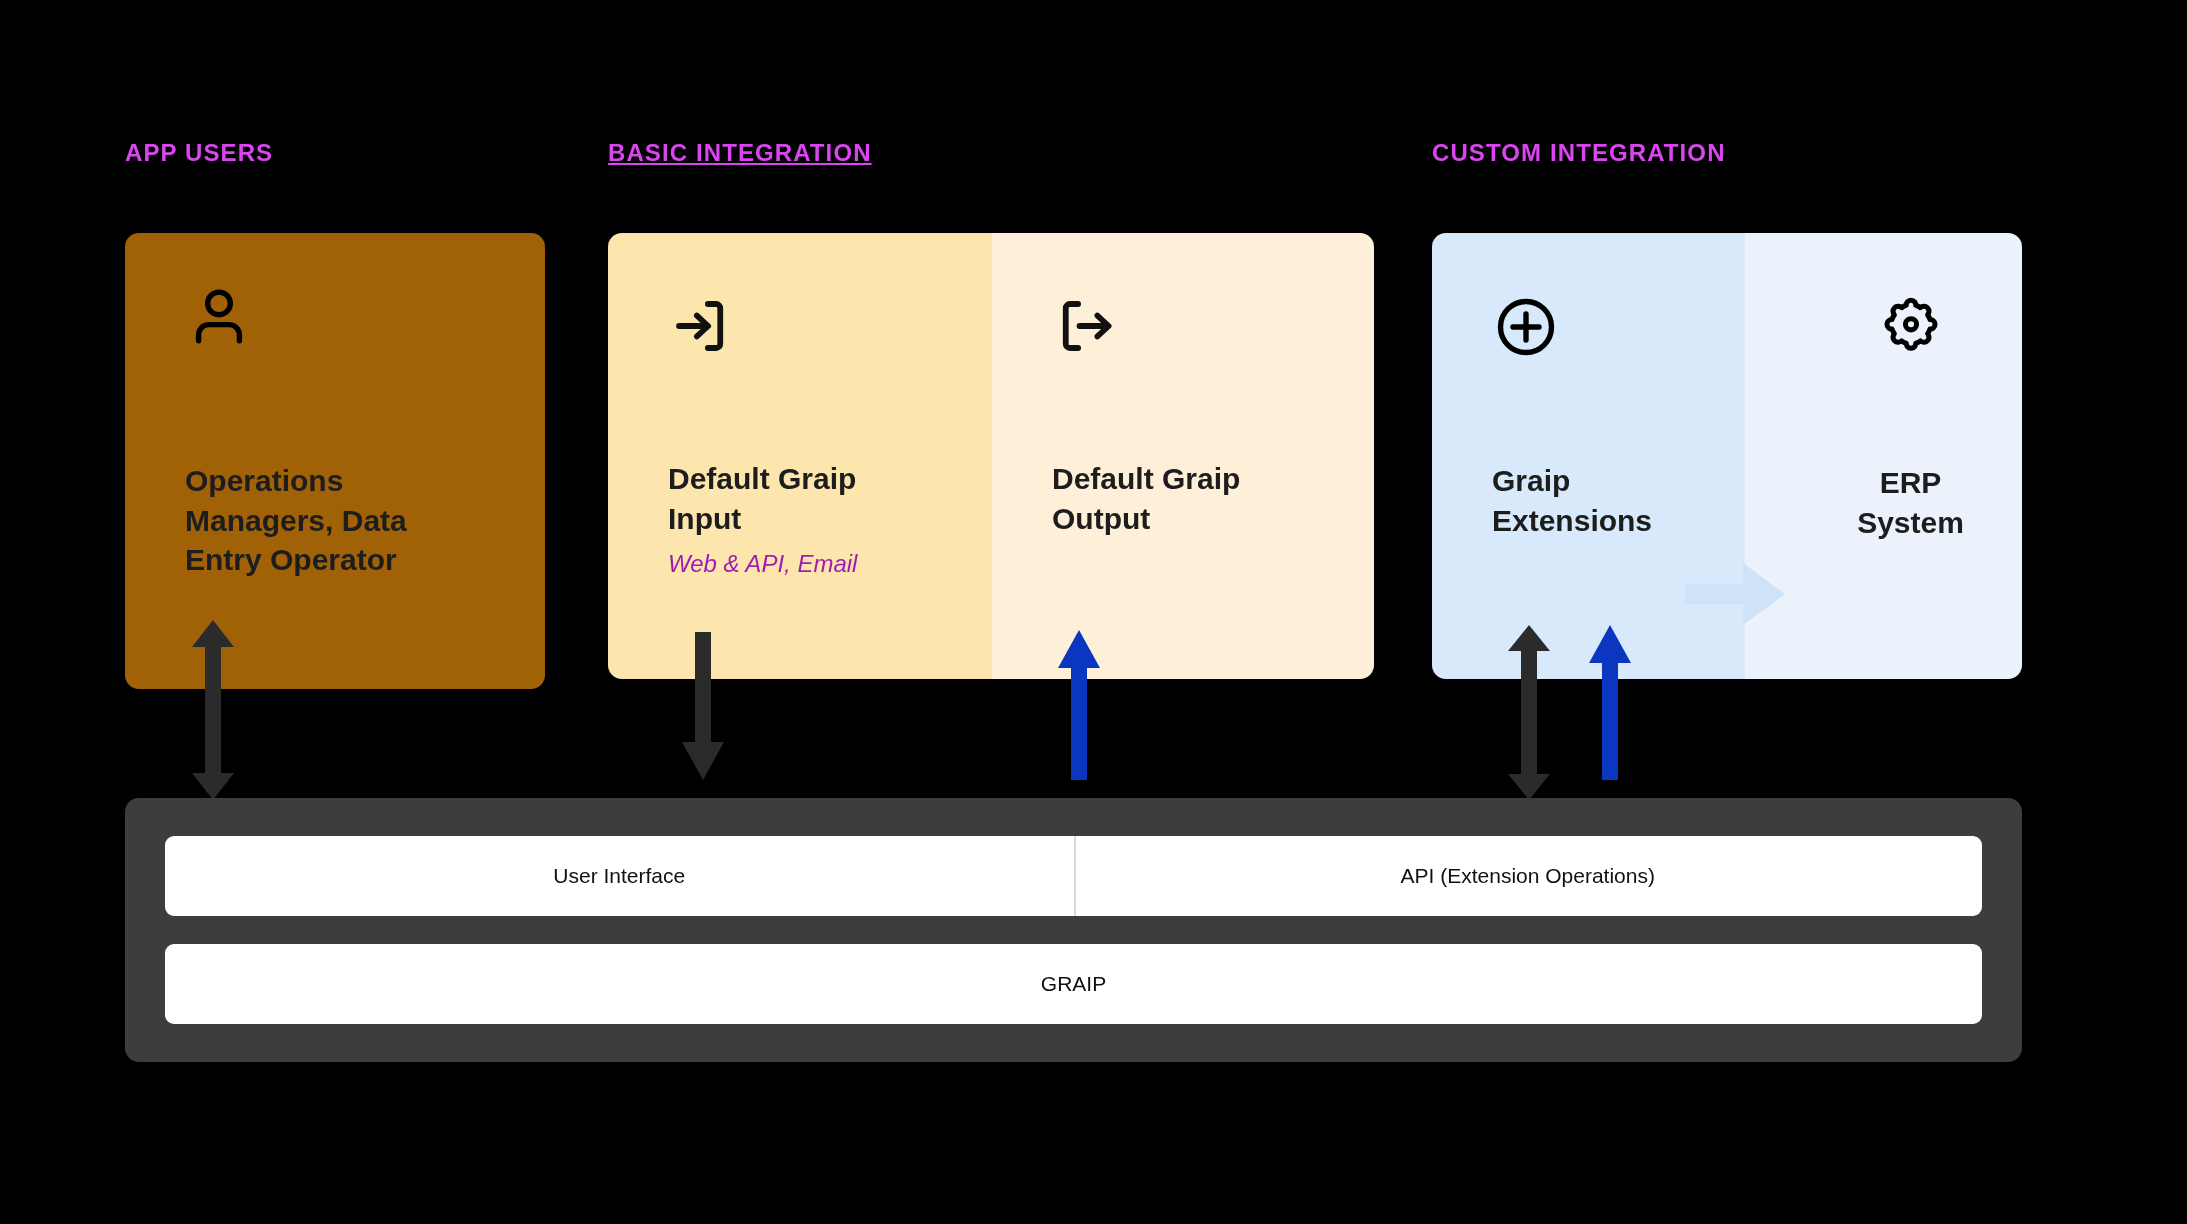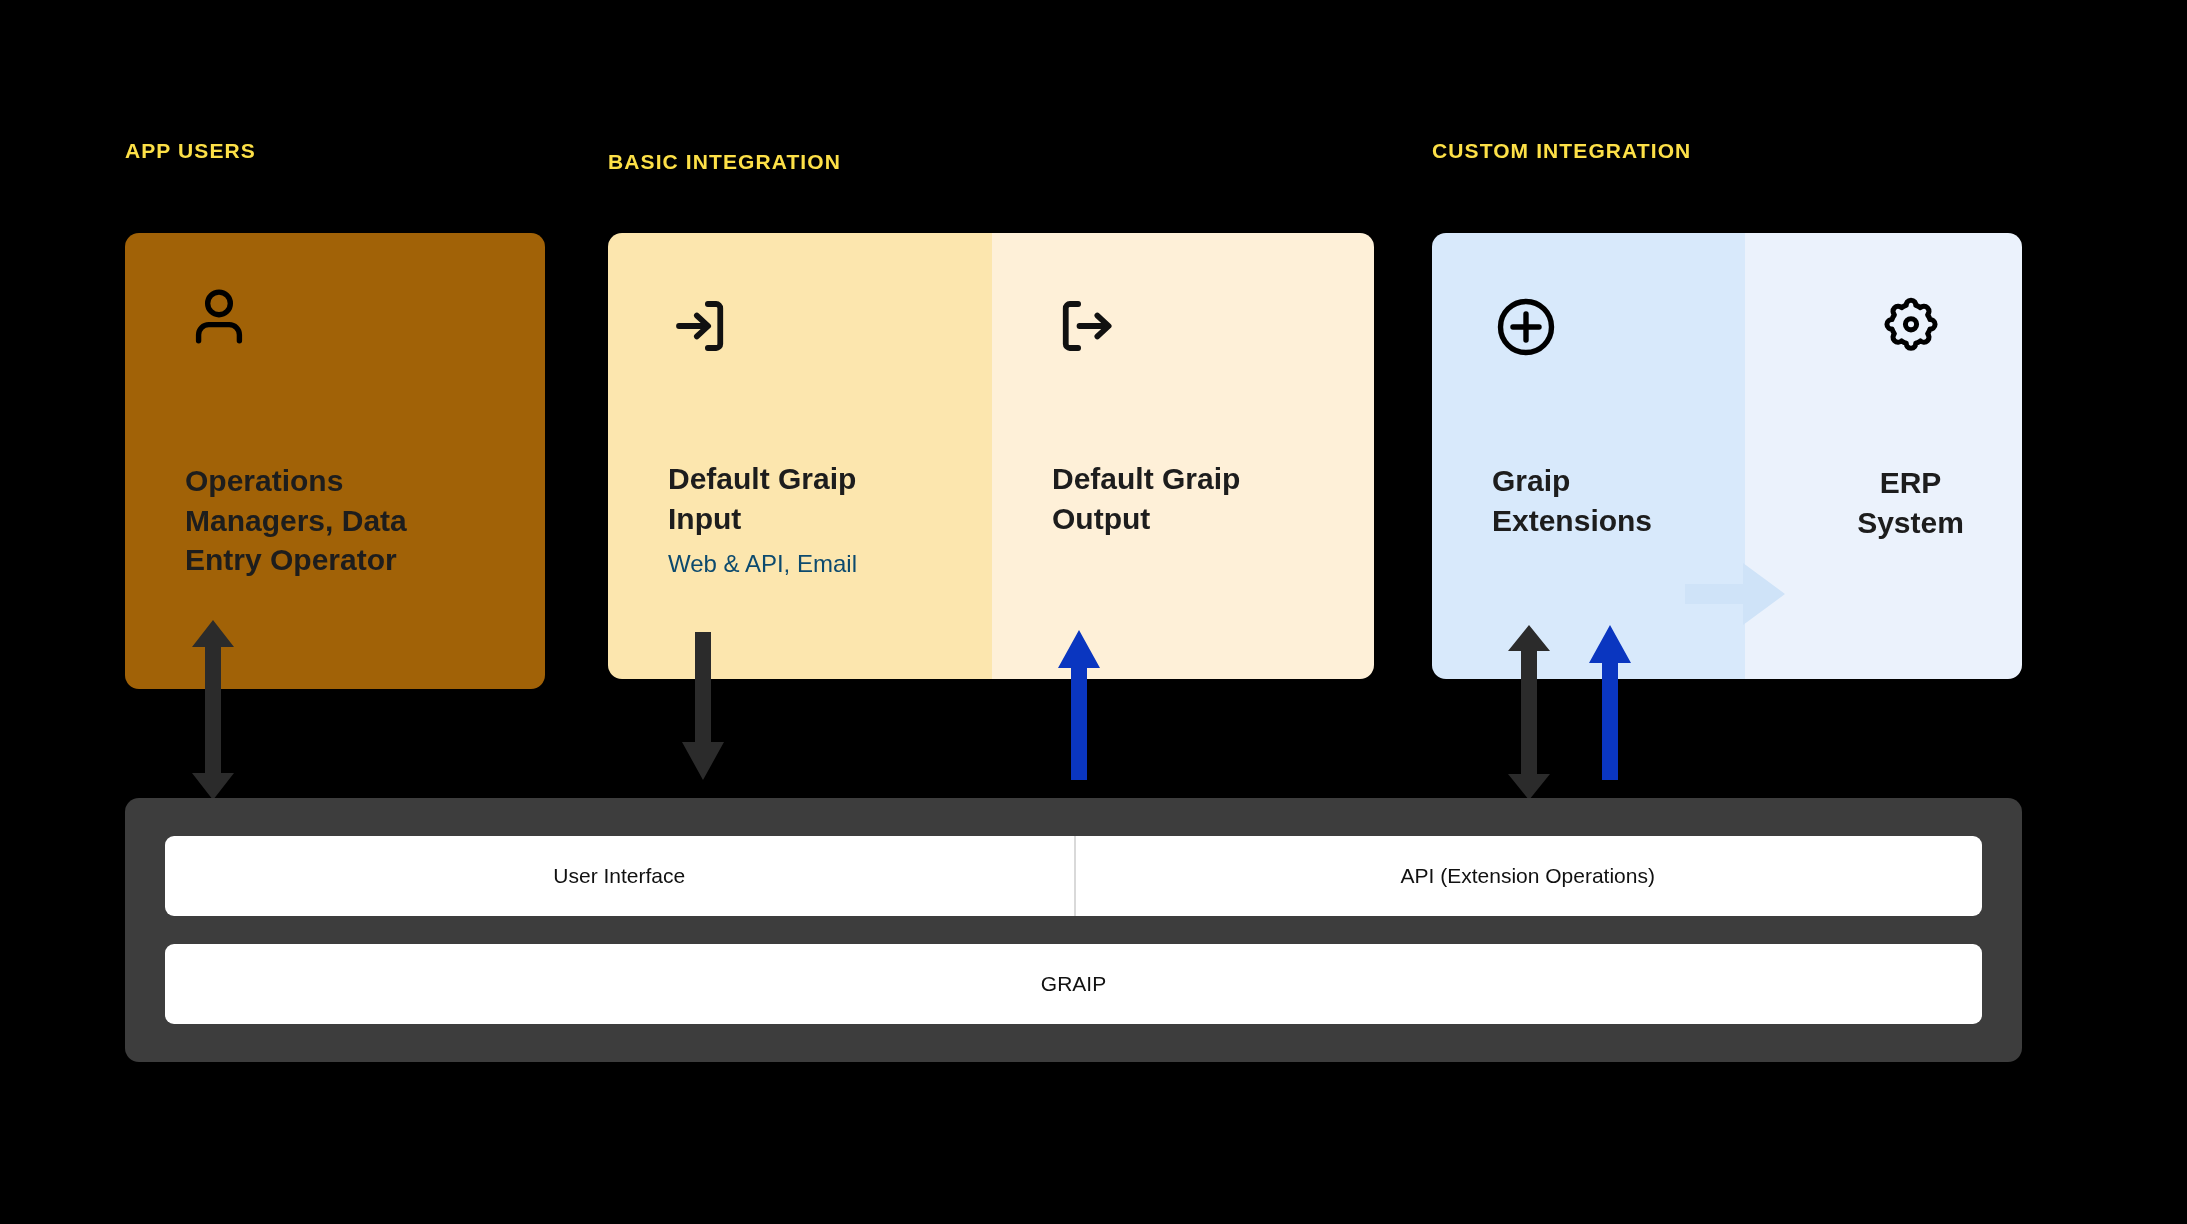--- a/index.html
+++ b/index.html
@@ -17,24 +17,24 @@
   }
 
   .stage {
     position: absolute;
     inset: 0;
   }
 
   
   .section-label {
     position: absolute;
-    font-size: 21px;
+    font-size: 24px;
     font-weight: 700;
     letter-spacing: 1.1px;
-    color: #fde047;
+    color: #d946ef;
     text-transform: uppercase;
     white-space: nowrap;
   }
 
   
   .card {
     position: absolute;
     border-radius: 14px;
     overflow: hidden;
     display: flex;
@@ -57,23 +57,24 @@
     font-weight: 700;
     color: #1d1d1d;
     line-height: 1.32;
     white-space: pre-line;
     margin: 0;
   }
 
   .card-sub {
     font-size: 24px;
     font-weight: 400;
-    color: #0c4a6e;
+    color: #a21caf;
     margin: 12px 0 0 0;
     white-space: nowrap;
+    font-style: italic;
   }
 
   
   #card-app-users { left: 125px; top: 233px; width: 420px; height: 456px; }
   #card-app-users .card-half { width: 100%; background: #a16207; padding-top: 50px; }
   #card-app-users .card-title { margin-top: 106px; }
 
   
   #card-basic { left: 608px; top: 233px; width: 766px; height: 446px; }
   #basic-input-half  { width: 384px; background: #FCE6AE; }
@@ -140,21 +141,21 @@
     background: #D9D9D9;
   }
   #platform-row-core .platform-cell { flex: 1 1 100%; }
 </style>
 </head>
 <body>
 
 <div class="stage">
 
   <div class="section-label" style="left:125px; top:139px;">APP USERS</div>
-  <div class="section-label" style="left:608px; top:150px;">BASIC INTEGRATION</div>
+  <div class="section-label" style="left:608px; top:139px;text-decoration:underline;">BASIC INTEGRATION</div>
   <div class="section-label" style="left:1432px; top:139px;">CUSTOM INTEGRATION</div>
 
   <div class="card" id="card-app-users">
     <div class="card-half">
       <span class="card-icon">
         <svg width="68" height="68" viewBox="0 0 24 24" fill="none" stroke="#000000" stroke-width="1.9" stroke-linecap="round" stroke-linejoin="round">
           <circle cx="12" cy="7.2" r="4.0"></circle>
           <path d="M4.8 20.4v-2.1a3.6 3.6 0 0 1 3.6-3.6h7.2a3.6 3.6 0 0 1 3.6 3.6v2.1"></path>
         </svg>
       </span>

